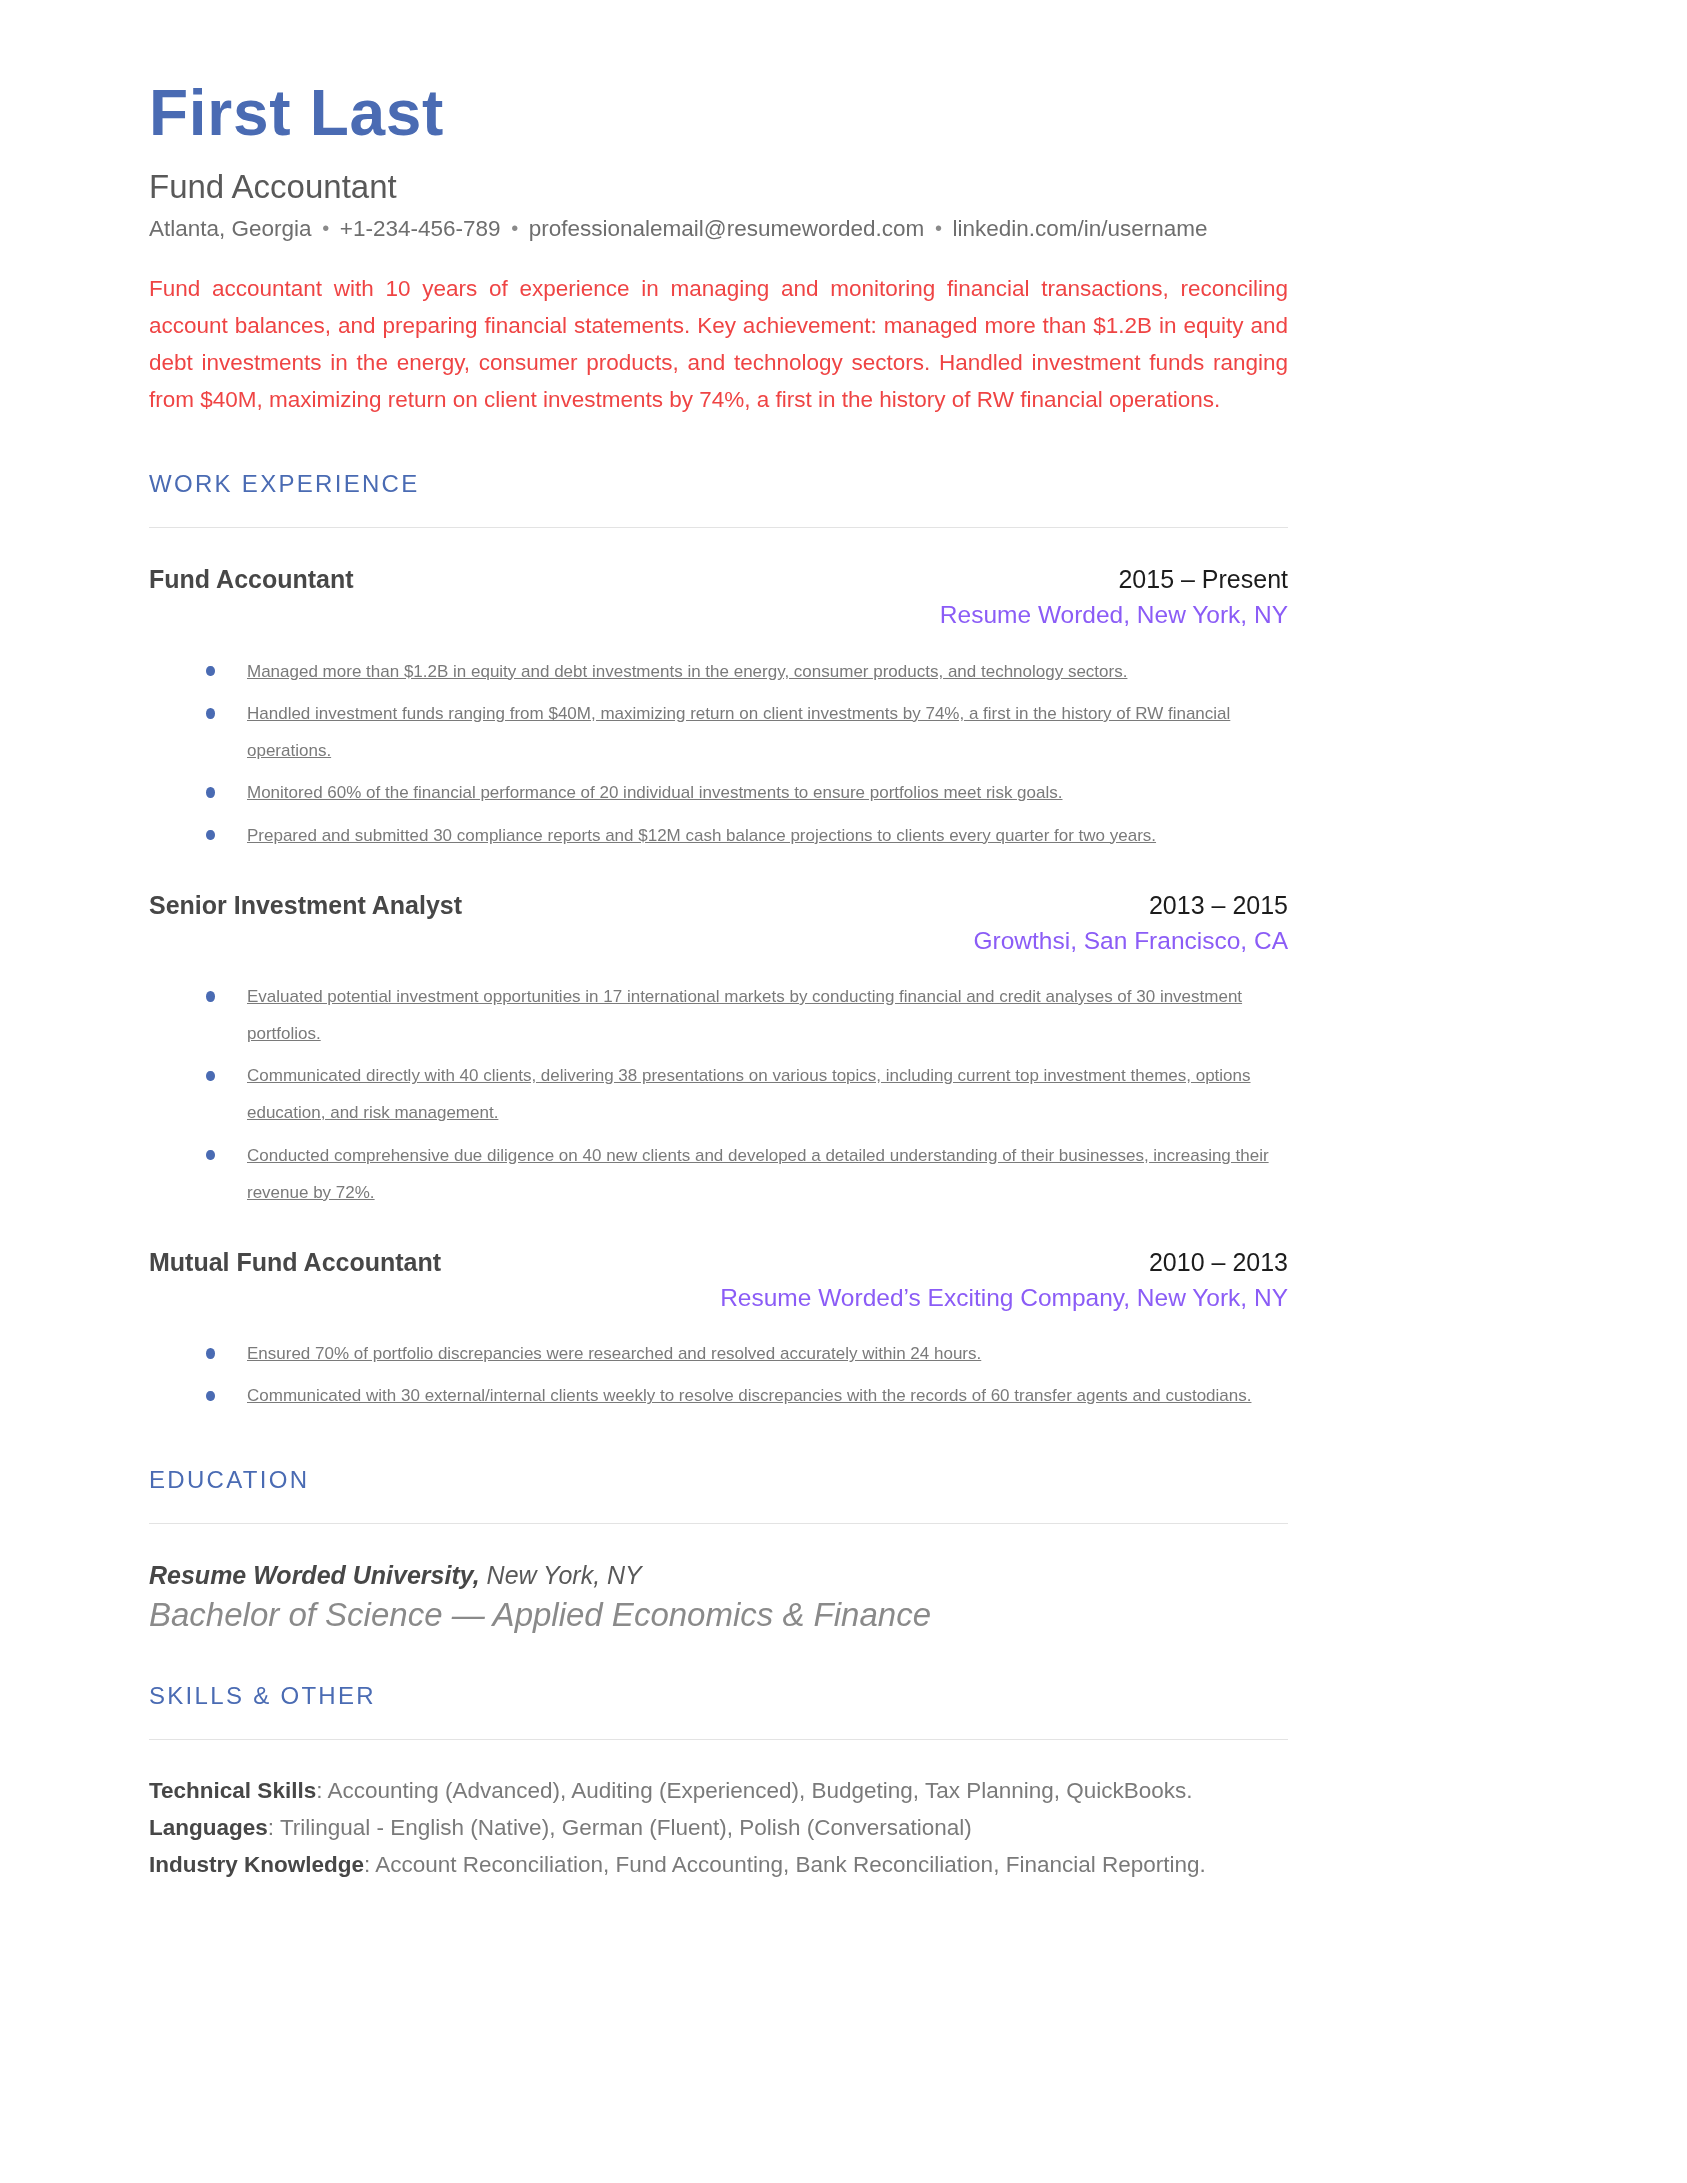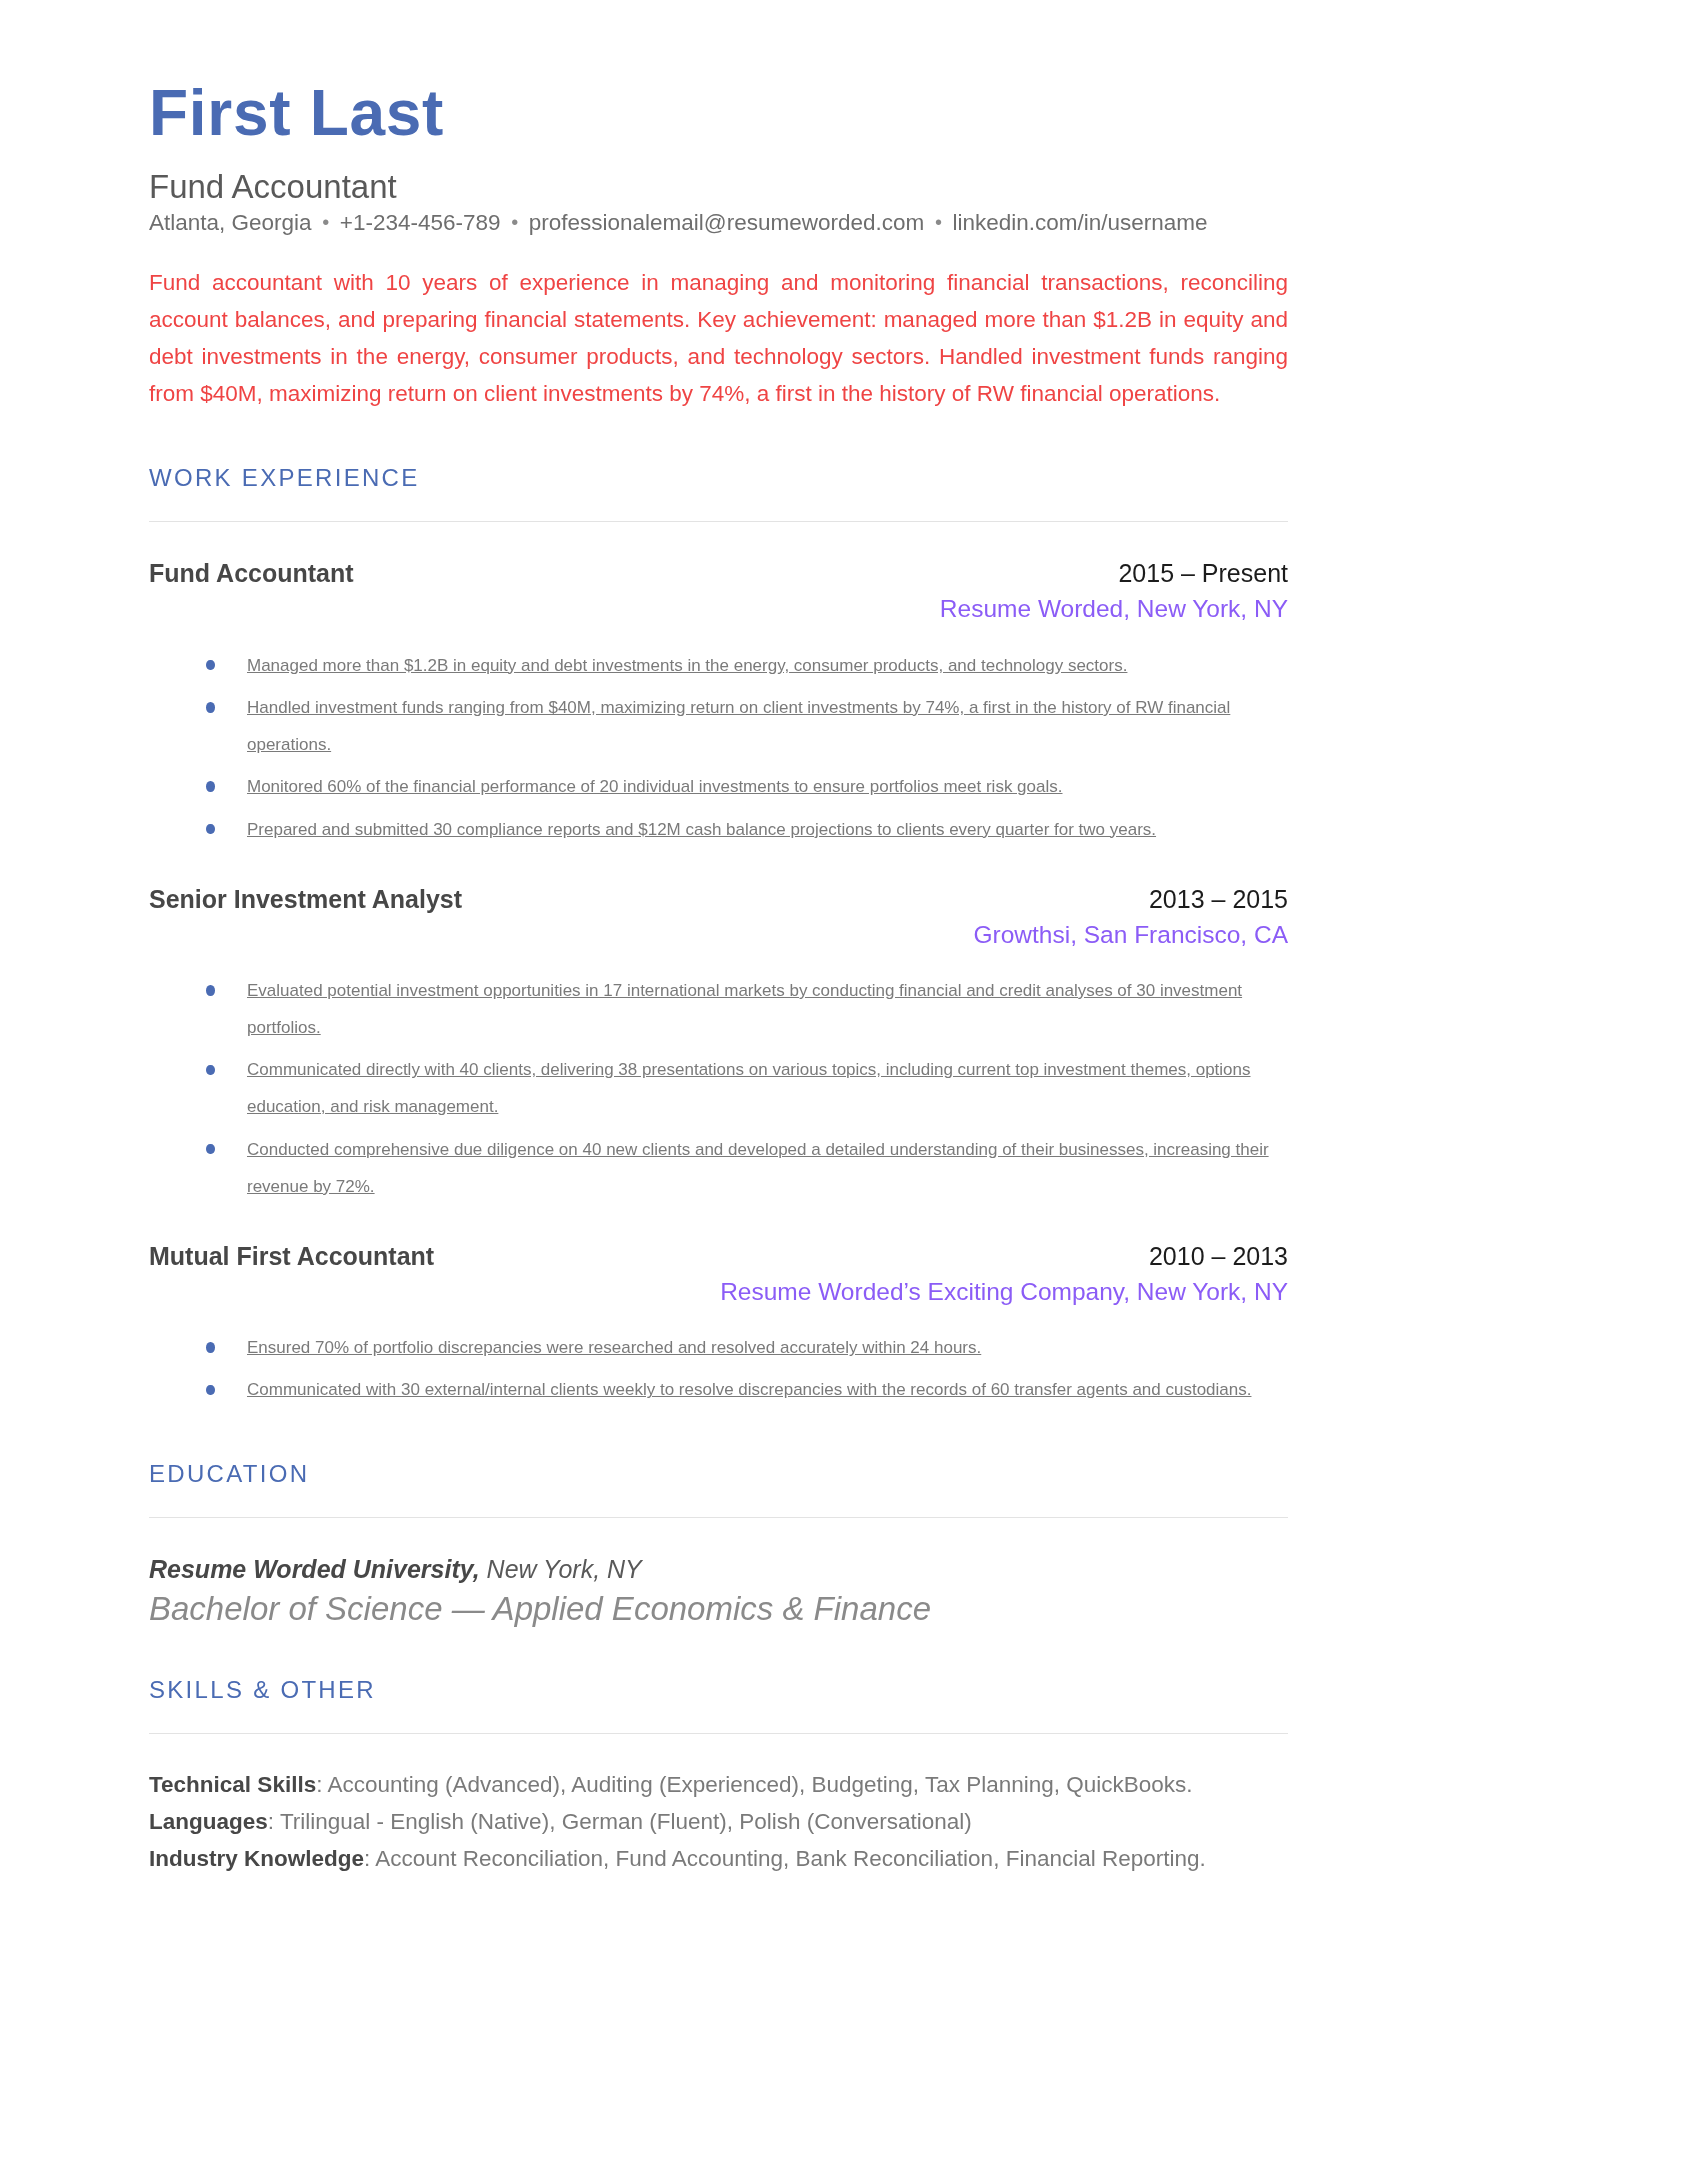--- a/index.html
+++ b/index.html
@@ -23,21 +23,21 @@
     letter-spacing: 0.7px;
   }
   .job-subtitle {
     margin: 18.5px 0 0 0;
     font-size: 33px;
     line-height: 1.2;
     font-weight: 400;
     color: #595959;
   }
   .contact-line {
-    margin-top: 0;
+    margin-top: 6px;
     font-size: 22.5px;
     line-height: 32px;
     color: #6e6e6e;
   }
   .contact-sep {
     display: inline-block;
     padding: 0 10.6px;
     color: #8a8a8a;
     font-size: 20px;
     vertical-align: 0.7px;
@@ -182,21 +182,21 @@
       <div class="job-company">Growthsi, San Francisco, CA</div>
       <ul class="bullets">
         <li>Evaluated potential investment opportunities in 17 international markets by conducting financial and credit analyses of 30 investment portfolios.</li>
         <li>Communicated directly with 40 clients, delivering 38 presentations on various topics, including current top investment themes, options education, and risk management.</li>
         <li>Conducted comprehensive due diligence on 40 new clients and developed a detailed understanding of their businesses, increasing their revenue by 72%.</li>
       </ul>
     </div>
 
     <div class="job">
       <div class="job-header">
-        <span class="job-title">Mutual First Accountant</span>
+        <span class="job-title">Mutual Fund Accountant</span>
         <span class="job-dates">2010 – 2013</span>
       </div>
       <div class="job-company">Resume Worded’s Exciting Company, New York, NY</div>
       <ul class="bullets">
         <li>Ensured 70% of portfolio discrepancies were researched and resolved accurately within 24 hours.</li>
         <li>Communicated with 30 external/internal clients weekly to resolve discrepancies with the records of 60 transfer agents and custodians.</li>
       </ul>
     </div>
   </section>
 

